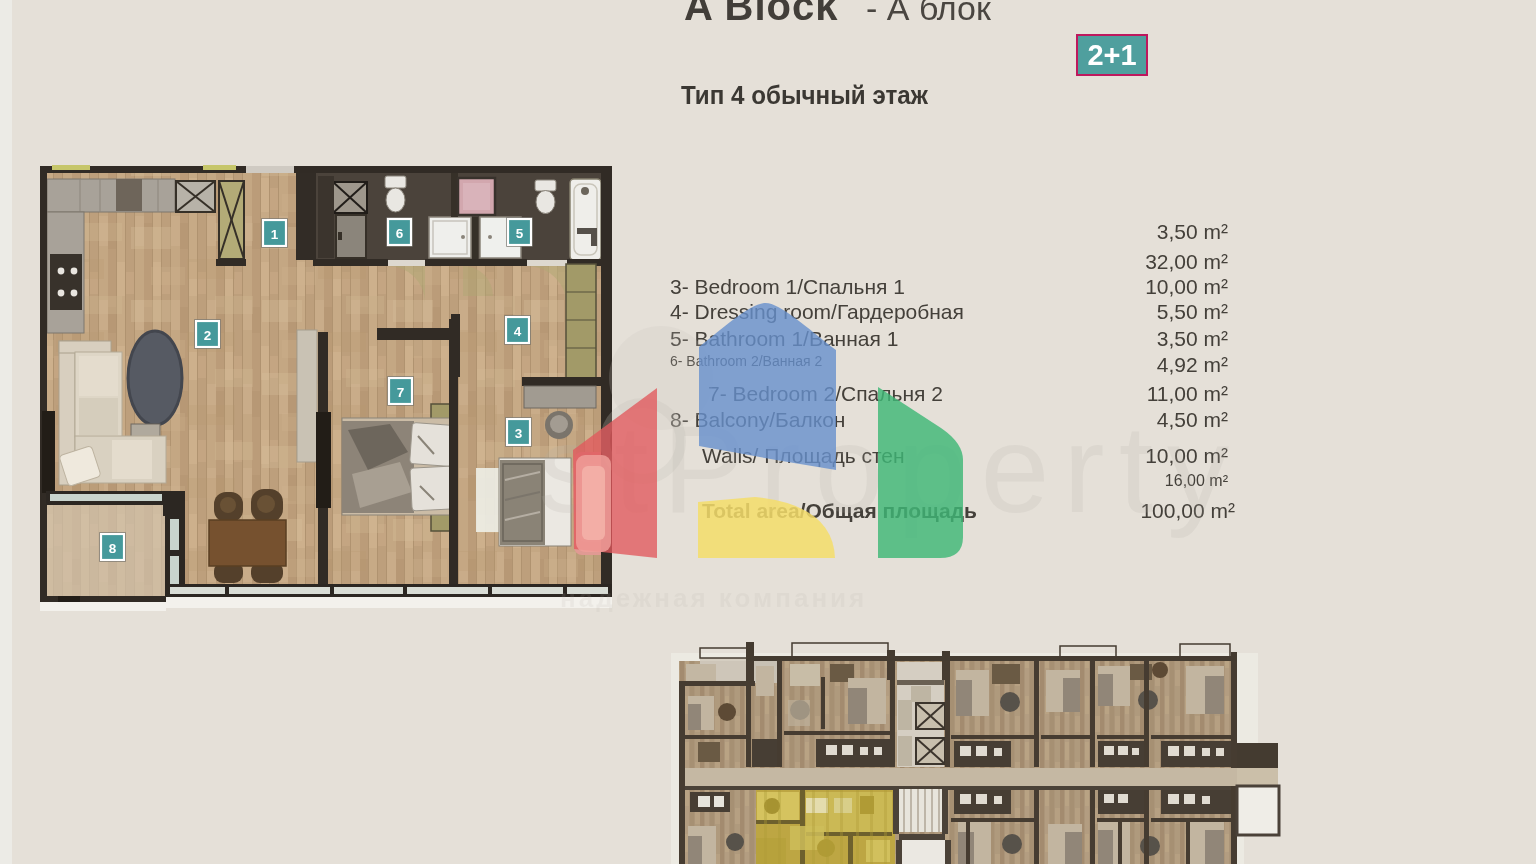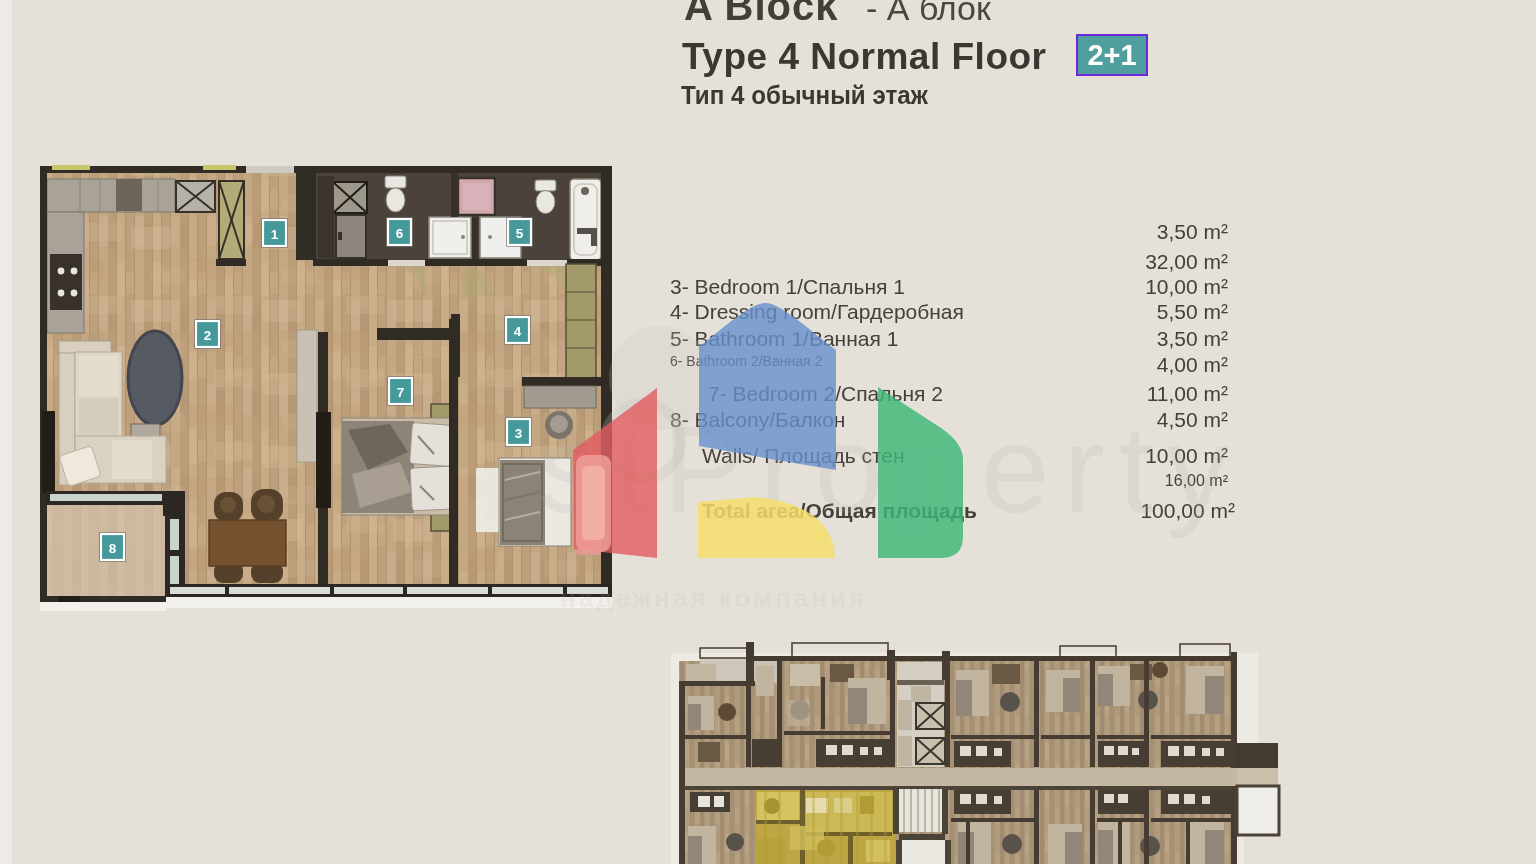--- a/index.html
+++ b/index.html
@@ -509,41 +509,40 @@
 
     <rect x="679" y="661" width="558" height="203" fill="#5f5648" opacity=".06"></rect>
 
     <rect x="1237" y="786" width="42" height="49" fill="#efede7" stroke="#4a4138" stroke-width="3"></rect>
   </svg>
 
   <div class="abs" style="left:684px;top:-16px;font-size:40px;font-weight:700;color:#423e39;letter-spacing:1px;">A Block</div>
 
   <div class="abs" style="left:866px;top:-11px;font-size:34px;font-weight:400;color:#4a4641;">- А блок</div>
 
-  <div class="abs" style="left:682px;top:36px;font-size:37px;font-weight:700;color:#3b3833;white-space:nowrap;letter-spacing:.5px;">Type 4 Normal Floor</div>
-
-  <div class="abs" style="left:1076px;top:34px;width:72px;height:42px;background:#4f9f9e;border:2px solid #6d28d9;box-sizing:border-box;color:#fff;font-size:29px;font-weight:700;text-align:center;line-height:38px;">2+1</div>
+
+  <div class="abs" style="left:1076px;top:34px;width:72px;height:42px;background:#4f9f9e;border:2px solid #be185d;box-sizing:border-box;color:#fff;font-size:29px;font-weight:700;text-align:center;line-height:38px;">2+1</div>
 
   <div class="abs" style="left:681px;top:80px;font-size:26px;font-weight:700;color:#3b3833;transform:scaleX(.93);transform-origin:0 0;white-space:nowrap;">Тип 4 обычный этаж</div>
 
   <div class="abs t" style="left:1000px;top:220px;width:228px;text-align:right;font-size:21px;">3,50 m²</div>
 
   <div class="abs t" style="left:1000px;top:250px;width:228px;text-align:right;font-size:21px;">32,00 m²</div>
 
   <div class="abs t" style="left:670px;top:275px;font-size:21px;">3- Bedroom 1/Спальня 1</div>
   <div class="abs t" style="left:1000px;top:275px;width:228px;text-align:right;font-size:21px;">10,00 m²</div>
 
   <div class="abs t" style="left:670px;top:300px;font-size:21px;">4- Dressing room/Гардеробная</div>
   <div class="abs t" style="left:1000px;top:300px;width:228px;text-align:right;font-size:21px;">5,50 m²</div>
 
   <div class="abs t" style="left:670px;top:327px;font-size:21px;">5- Bathroom 1/Ванная 1</div>
   <div class="abs t" style="left:1000px;top:327px;width:228px;text-align:right;font-size:21px;">3,50 m²</div>
 
   <div class="abs t" style="left:670px;top:353px;font-size:14px;">6- Bathroom 2/Ванная 2</div>
-  <div class="abs t" style="left:1000px;top:353px;width:228px;text-align:right;font-size:21px;">4,00 m²</div>
+  <div class="abs t" style="left:1000px;top:353px;width:228px;text-align:right;font-size:21px;">4,92 m²</div>
 
   <div class="abs t" style="left:708px;top:382px;font-size:21px;">7- Bedroom 2/Спальня 2</div>
   <div class="abs t" style="left:1000px;top:382px;width:228px;text-align:right;font-size:21px;">11,00 m²</div>
 
   <div class="abs t" style="left:670px;top:408px;font-size:21px;">8- Balcony/Балкон</div>
   <div class="abs t" style="left:1000px;top:408px;width:228px;text-align:right;font-size:21px;">4,50 m²</div>
 
   <div class="abs t" style="left:702px;top:444px;font-size:21px;">Walls/ Площадь стен</div>
   <div class="abs t" style="left:1000px;top:444px;width:228px;text-align:right;font-size:21px;">10,00 m²</div>
 

